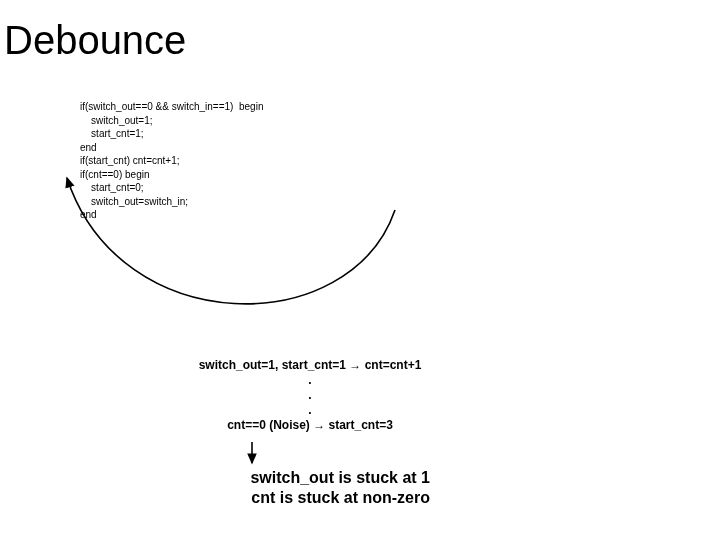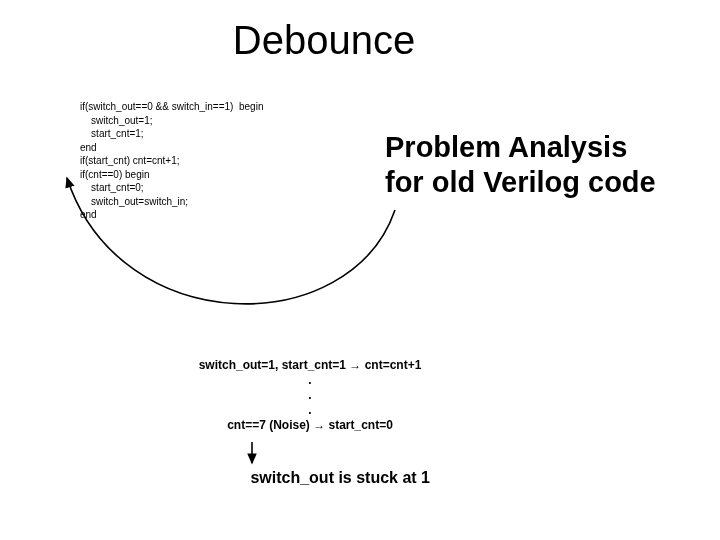--- a/index.html
+++ b/index.html
@@ -13,23 +13,23 @@
     overflow: hidden;
   }
   .slide {
     position: relative;
     width: 720px;
     height: 540px;
   }
   .title {
     position: absolute;
     top: 18px;
-    left: 12px;
+    left: 4px;
     width: 624px;
-    text-align: center;
+    text-align: left;
     font-size: 40px;
     font-weight: 400;
   }
   .code-block {
     position: absolute;
     top: 100px;
     left: 80px;
     font-size: 10px;
     line-height: 1.35;
     white-space: pre;
@@ -81,35 +81,32 @@
   <div class="code-block">if(switch_out==0 &amp;&amp; switch_in==1)  begin
     switch_out=1;
     start_cnt=1;
 end
 if(start_cnt) cnt=cnt+1;
 if(cnt==0) begin
     start_cnt=0;
     switch_out=switch_in;
 end</div>
 
-  <div class="analysis">
-    <div>Problem Analysis</div>
-    <div>for old Verilog code</div>
-  </div>
 
   <div class="trace">
     <div>switch_out=1, start_cnt=1 → cnt=cnt+1</div>
     <div>.</div>
     <div>.</div>
     <div>.</div>
-    <div>cnt==7 (Noise) → start_cnt=0</div>
+    <div>cnt==0 (Noise) → start_cnt=3</div>
   </div>
 
   <div class="conclusion">
     <div>switch_out is stuck at 1</div>
+    <div>cnt is stuck at non-zero</div>
   </div>
 
   <svg class="arrow-svg" viewBox="0 0 720 540">
     <defs>
       <marker id="arrowhead" markerWidth="8" markerHeight="8" refX="6" refY="3" orient="auto">
         <path d="M0,0 L7,3 L0,6 Z" fill="#000"></path>
       </marker>
     </defs>
 
     <path d="M 395 210 C 350 340, 120 340, 67 178" fill="none" stroke="#000" stroke-width="1.6" marker-end="url(#arrowhead)"></path>

